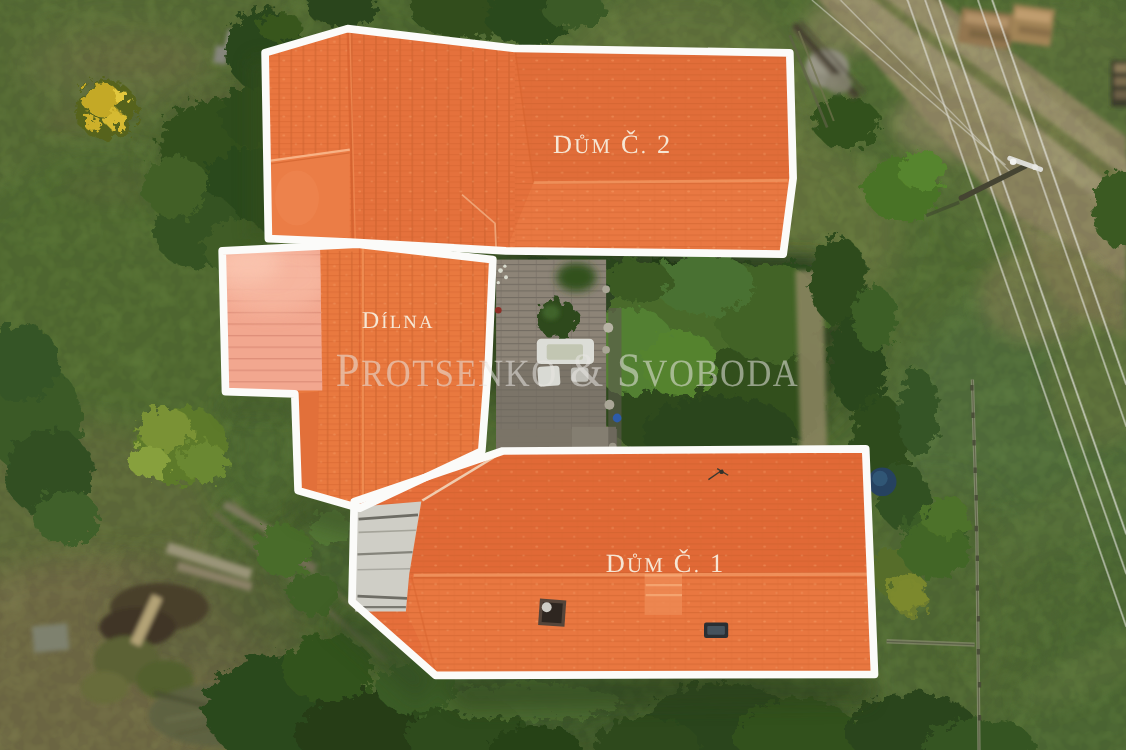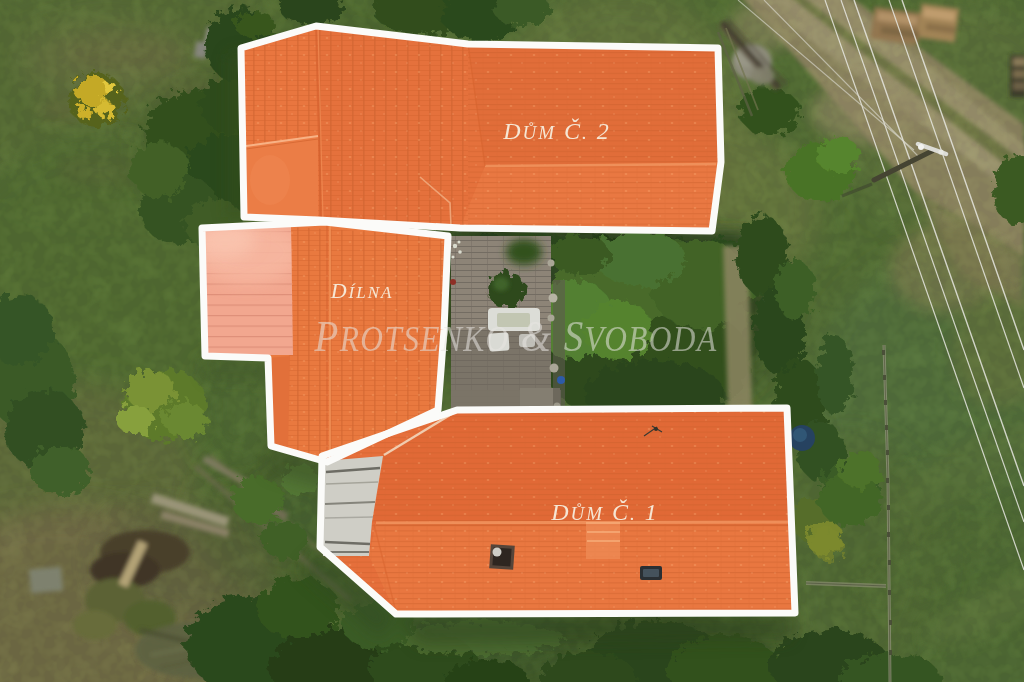--- a/index.html
+++ b/index.html
@@ -1,16 +1,16 @@
 <!DOCTYPE html>
 <html><head>
 <meta charset="utf-8">
 <style>
   html,body{margin:0;padding:0;background:#62813f;}
-  #stage{position:relative;width:1024px;height:682px;overflow:hidden;font-family:"Liberation Serif",serif;font-style:italic;}
+  #stage{position:relative;width:1024px;height:682px;overflow:hidden;font-family:"Liberation Serif",serif;}
   svg{display:block;}
 </style>
 </head>
 <body>
 <div id="stage">
 <svg width="1024" height="682" viewBox="0 0 1024 682">
 <defs>
   <filter id="b2" x="-40%" y="-40%" width="180%" height="180%">
           <feGaussianBlur stdDeviation="2"></feGaussianBlur>
         </filter>

